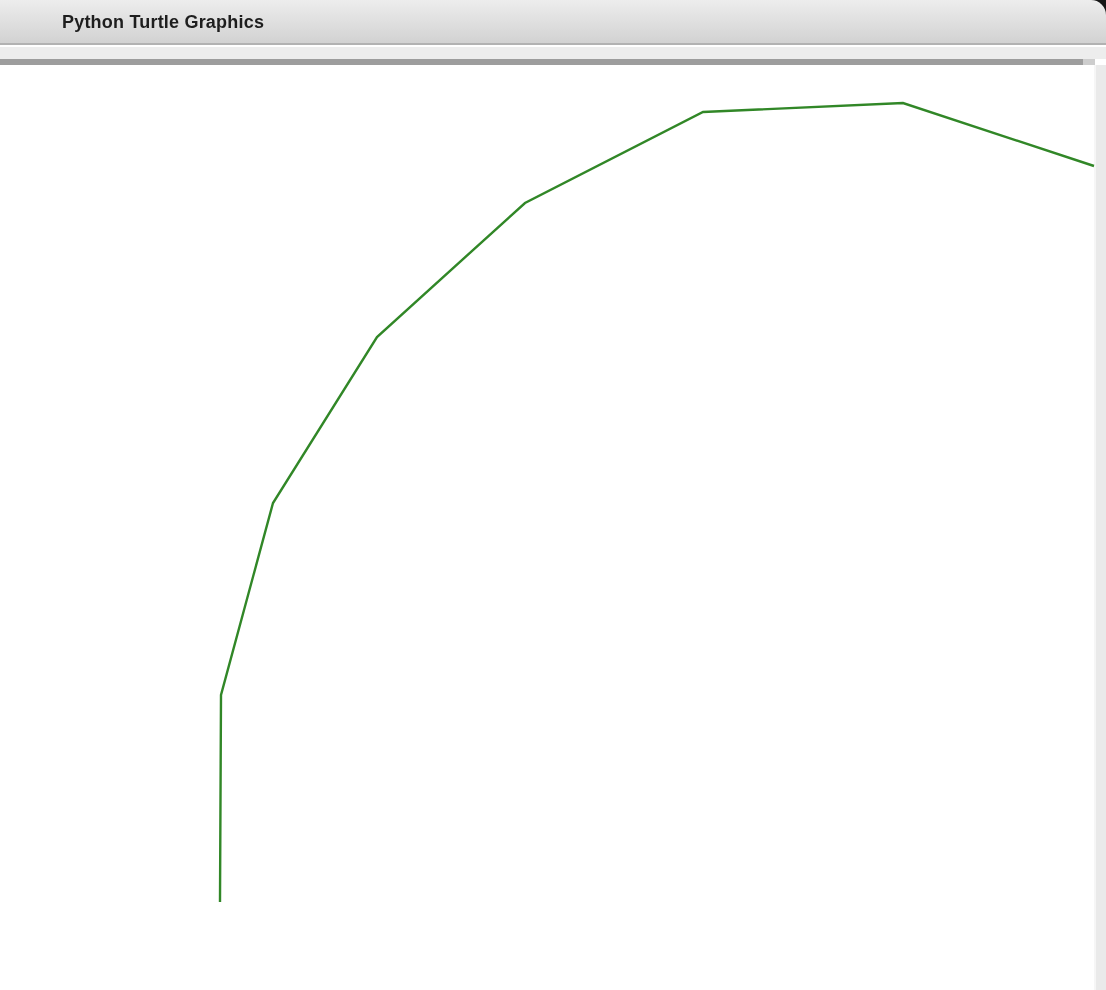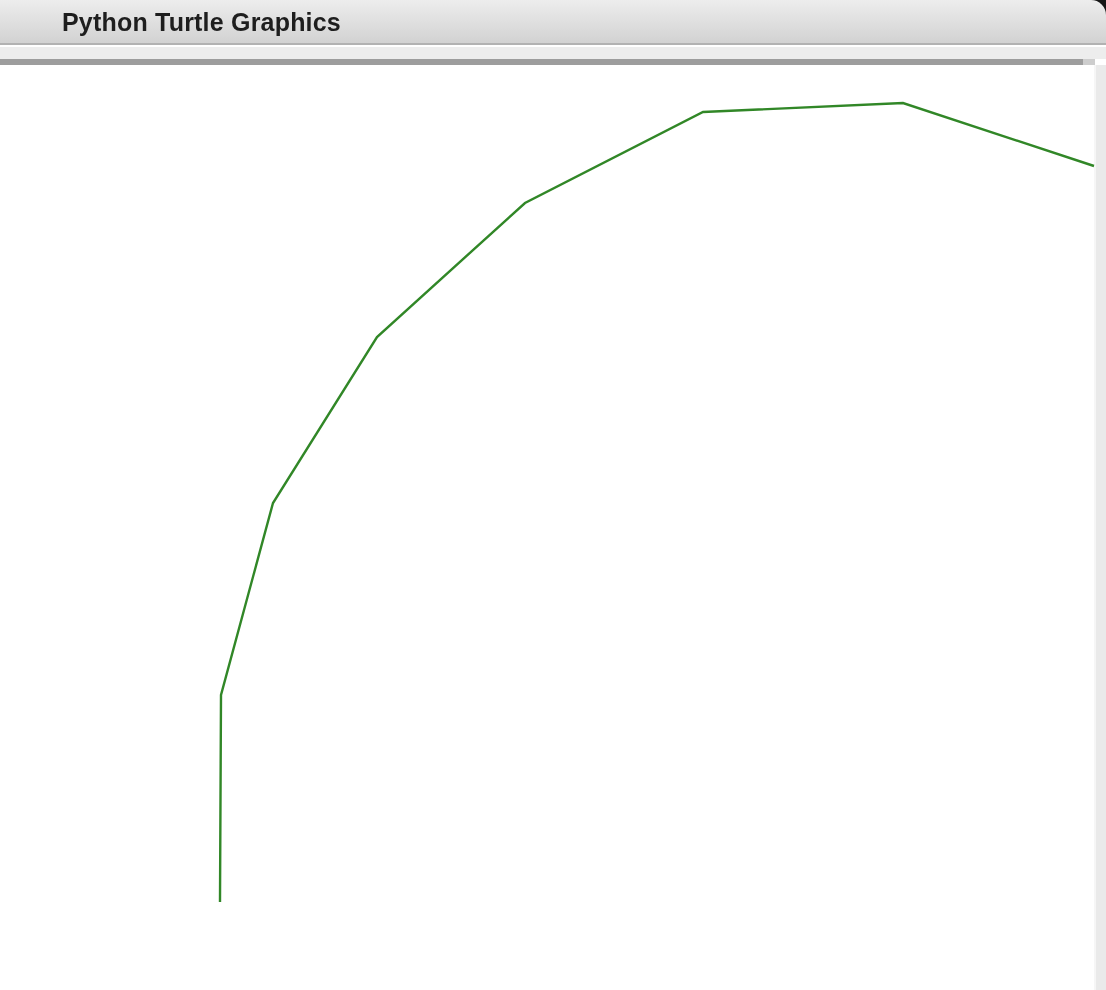--- a/index.html
+++ b/index.html
@@ -21,21 +21,21 @@
   .titlebar {
     position: absolute; top: 0; left: 0;
     width: 1106px; height: 45px;
     background: linear-gradient(#ededed, #d2d2d2);
     border-top-right-radius: 15px;
     border-bottom: 2px solid #b2b2b2;
   }
   .title {
     position: absolute; left: 62px; top: 0;
     line-height: 44px;
-    font-size: 25px; font-weight: bold;
+    font-size: 18px; font-weight: bold;
     color: #1e1e1e; letter-spacing: 0.2px;
     white-space: nowrap;
   }
 
   
   .titlebar-lower-strip {
     position: absolute; top: 47px; left: 0;
     width: 1106px; height: 12px;
     background: #ededed;
   }

